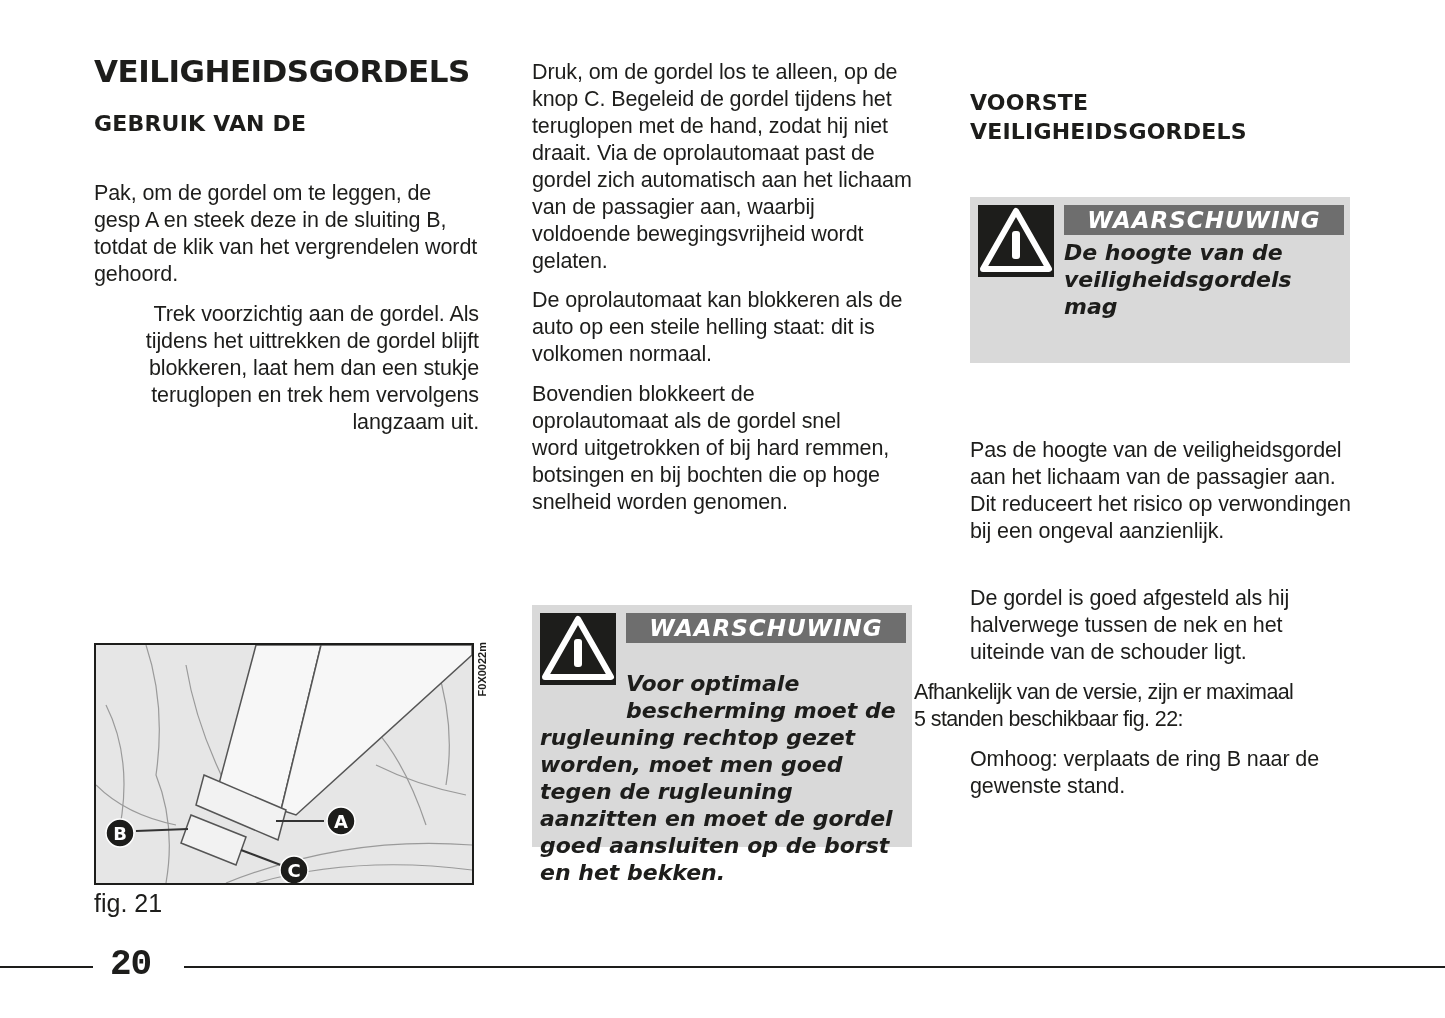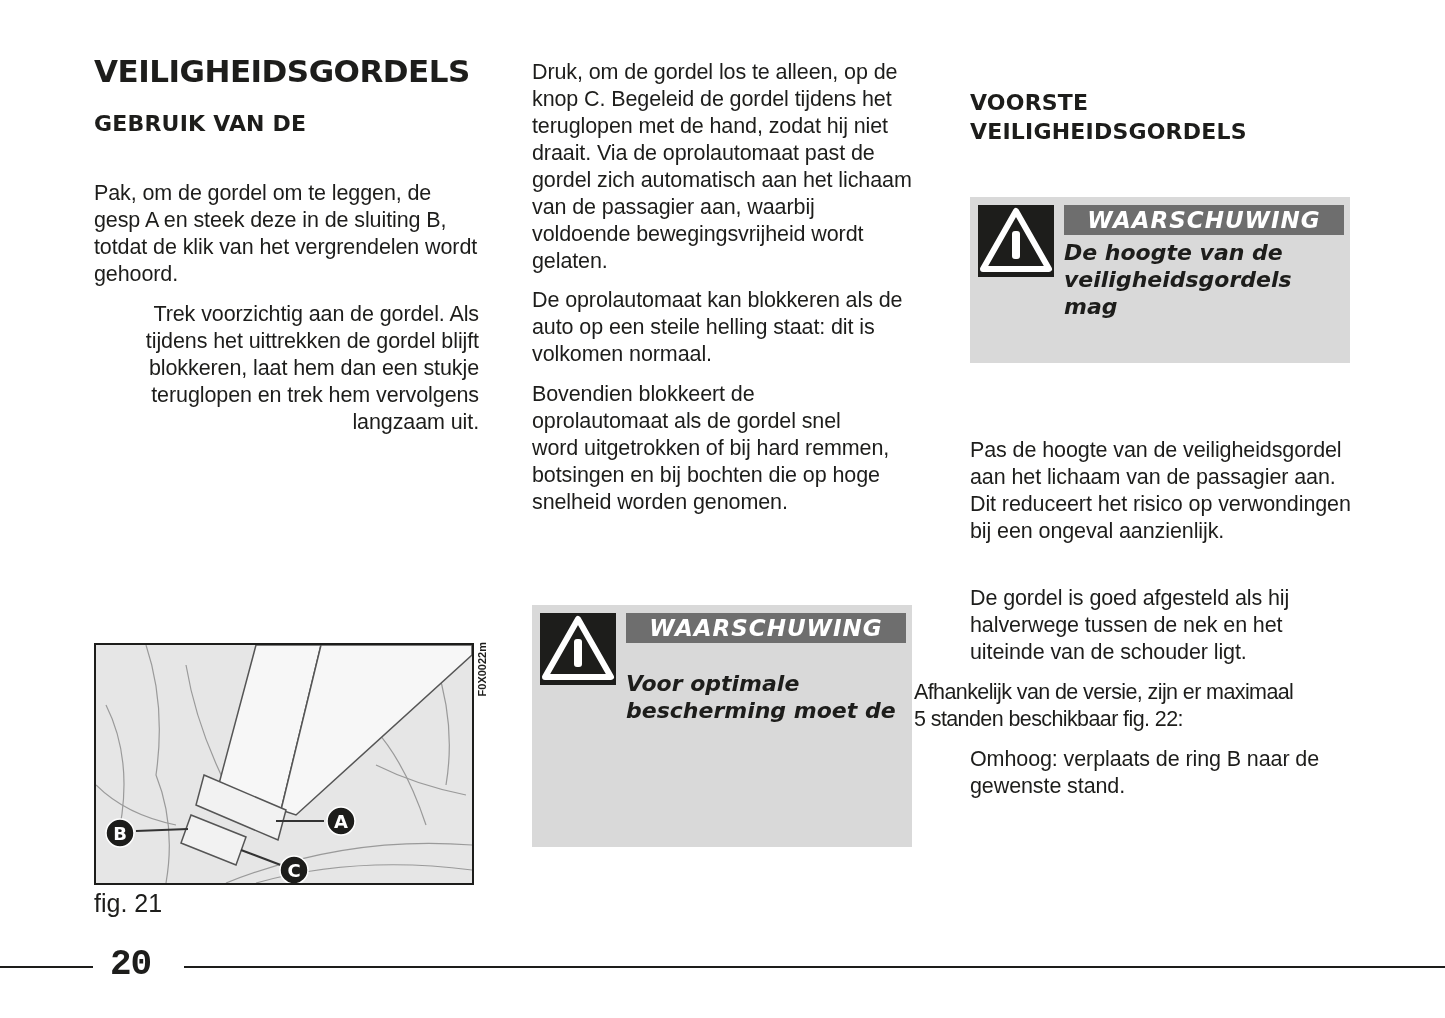--- a/index.html
+++ b/index.html
@@ -71,20 +71,21 @@
 <div class="warn" style="left:532px; top:605px; width:380px; height:242px;">
   <div class="icon-box">
     <svg width="76" height="72" viewBox="0 0 76 72">
       <path d="M38 6 L71 64 L5 64 Z" fill="none" stroke="#fff" stroke-width="6" stroke-linejoin="round"></path>
       <rect x="34" y="26" width="8" height="28" rx="3" fill="#fff"></rect>
     </svg>
   </div>
   <div class="title-bar" style="left:94px;">WAARSCHUWING</div>
   <div class="body" style="top:42px; width:370px;margin-top:23px;">
     <span class="indent">Voor optimale bescherming moet de</span>
+    <span>rugleuning rechtop gezet worden, moet men goed tegen de rugleuning aanzitten en moet de gordel goed aansluiten op de borst en het bekken.</span>
   </div>
 </div>
 
 <h2 class="h2-3">
   <br>
   <span>VOORSTE</span><br>
   <span>VEILIGHEIDSGORDELS</span>
 </h2>
 
 <div class="warn" style="left:970px; top:197px; width:380px; height:166px;">

